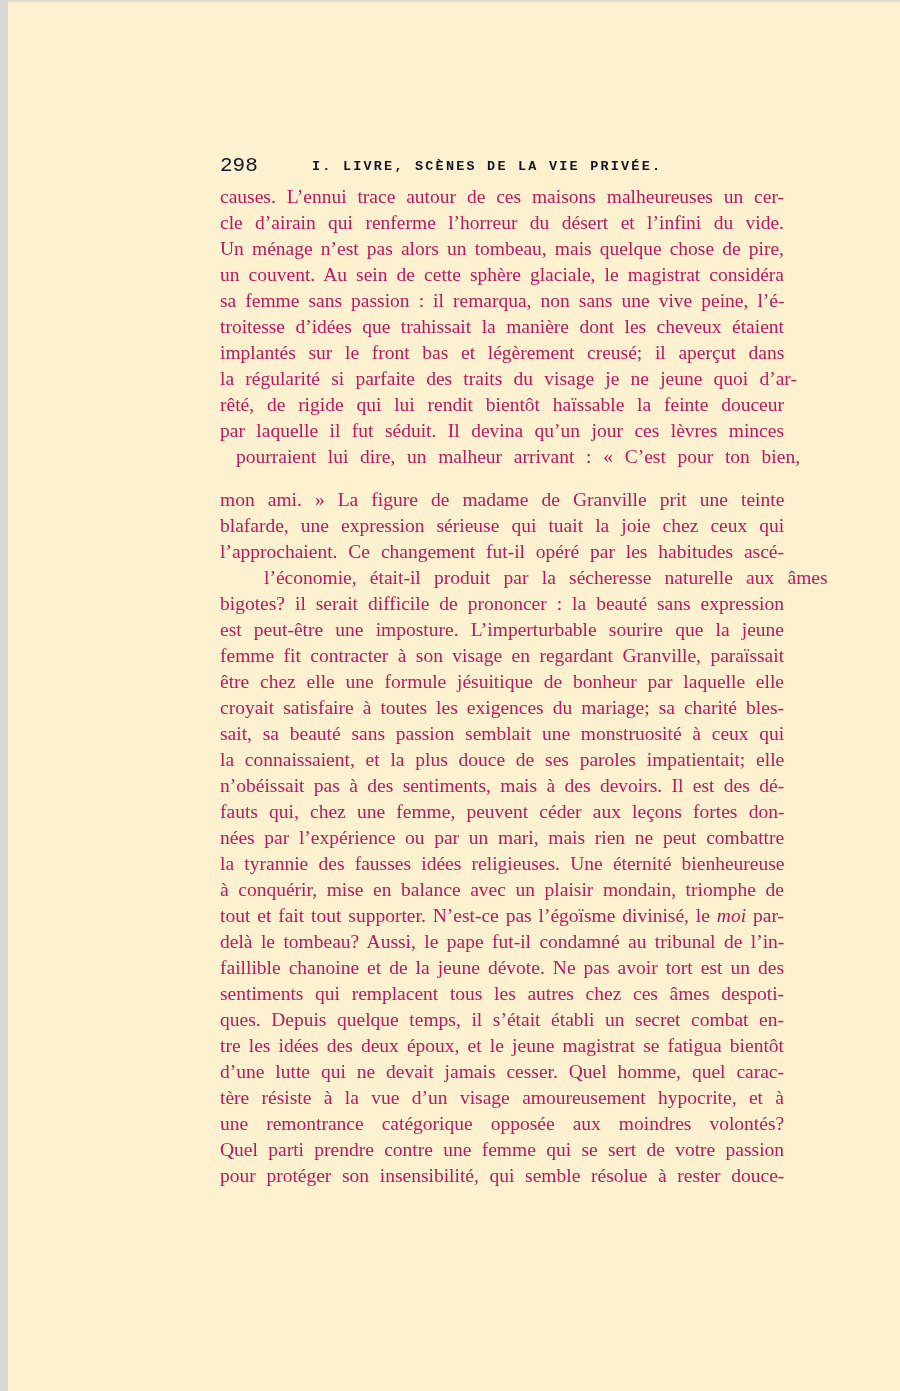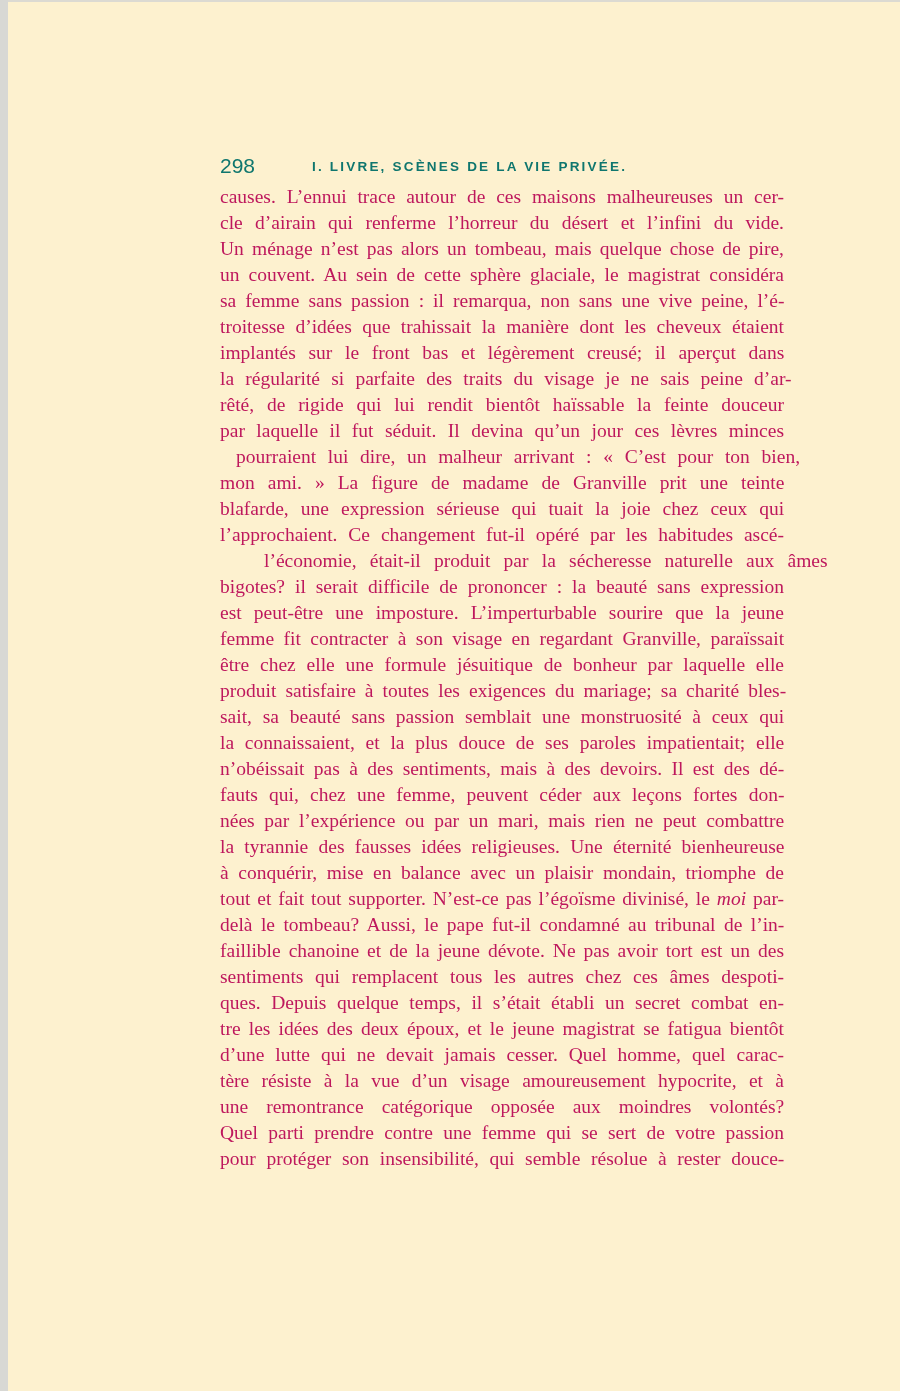--- a/index.html
+++ b/index.html
@@ -15,22 +15,22 @@
   .edge-top {
     position: absolute; left: 0; top: 0; width: 900px; height: 2px;
     background: #dcdad2;
   }
   .page {
     position: absolute; left: 8px; top: 2px; right: 0; bottom: 0;
     background: #fdf1cf;
   }
   .header {
     position: absolute; left: 220px; top: 152px; width: 564px; height: 28px;
-    font-family: Liberation Sans, sans-serif;
-    color: #0f766e;
+    font-family: Liberation Mono, monospace;
+    color: #0f172a;
   }
   .page-number {
     position: absolute; left: 0; top: 0;
     font-size: 21px; line-height: 28px;
   }
   .running-title {
     position: absolute; left: 92px; top: 3px;
     font-size: 13.5px; line-height: 24px; font-weight: bold;
     letter-spacing: 2.2px;
   }
@@ -61,33 +61,33 @@
 </div>
 
 <div class="body-text">
   <span class="line" style="display: block; word-spacing: 6px;">causes. L’ennui trace autour de ces maisons malheureuses un cer-</span>
   <span class="line" style="display: block; word-spacing: 7.5px;">cle d’airain qui renferme l’horreur du désert et l’infini du vide.</span>
   <span class="line" style="display: block; word-spacing: 3.27px;">Un ménage n’est pas alors un tombeau, mais quelque chose de pire,</span>
   <span class="line" style="display: block; word-spacing: 4.2px;">un couvent. Au sein de cette sphère glaciale, le magistrat considéra</span>
   <span class="line" style="display: block; word-spacing: 4.17px;">sa femme sans passion : il remarqua, non sans une vive peine, l’é-</span>
   <span class="line" style="display: block; word-spacing: 5.56px;">troitesse d’idées que trahissait la manière dont les cheveux étaient</span>
   <span class="line" style="display: block; word-spacing: 7.8px;">implantés sur le front bas et légèrement creusé; il aperçut dans</span>
-  <span class="line" style="display: block; word-spacing: 6.33px;">la régularité si parfaite des traits du visage je ne sais peine d’ar-</span>
+  <span class="line" style="display: block; word-spacing: 6.33px;">la régularité si parfaite des traits du visage je ne jeune quoi d’ar-</span>
   <span class="line" style="display: block; word-spacing: 7.9px;">rêté, de rigide qui lui rendit bientôt haïssable la feinte douceur</span>
   <span class="line" style="display: block; word-spacing: 6.55px;">par laquelle il fut séduit. Il devina qu’un jour ces lèvres minces</span>
   <span class="line" style="display: block; word-spacing: 6.82px; margin-left: 16px;">pourraient lui dire, un malheur arrivant : « C’est pour ton bien,</span>
-  <span class="line" style="display: block; word-spacing: 8.18px;">mon ami. » La figure de madame de Granville prit une teinte</span>
+  <span class="line" style="display: block; word-spacing: 8.18px; margin-top: 17px;">mon ami. » La figure de madame de Granville prit une teinte</span>
   <span class="line" style="display: block; word-spacing: 7.2px;">blafarde, une expression sérieuse qui tuait la joie chez ceux qui</span>
   <span class="line" style="display: block; word-spacing: 6px;">l’approchaient. Ce changement fut-il opéré par les habitudes ascé-</span>
   <span class="line" style="display: block; word-spacing: 8.38px; margin-left: 44px;">l’économie, était-il produit par la sécheresse naturelle aux âmes</span>
   <span class="line" style="display: block; word-spacing: 5.1px;">bigotes? il serait difficile de prononcer : la beauté sans expression</span>
   <span class="line" style="display: block; word-spacing: 7.25px;">est peut-être une imposture. L’imperturbable sourire que la jeune</span>
   <span class="line" style="display: block; word-spacing: 4.56px;">femme fit contracter à son visage en regardant Granville, paraïssait</span>
   <span class="line" style="display: block; word-spacing: 5.9px;">être chez elle une formule jésuitique de bonheur par laquelle elle</span>
-  <span class="line" style="display: block; word-spacing: 4.2px;">produit satisfaire à toutes les exigences du mariage; sa charité bles-</span>
+  <span class="line" style="display: block; word-spacing: 4.2px;">croyait satisfaire à toutes les exigences du mariage; sa charité bles-</span>
   <span class="line" style="display: block; word-spacing: 5.9px;">sait, sa beauté sans passion semblait une monstruosité à ceux qui</span>
   <span class="line" style="display: block; word-spacing: 5.9px;">la connaissaient, et la plus douce de ses paroles impatientait; elle</span>
   <span class="line" style="display: block; word-spacing: 4.5px;">n’obéissait pas à des sentiments, mais à des devoirs. Il est des dé-</span>
   <span class="line" style="display: block; word-spacing: 6.3px;">fauts qui, chez une femme, peuvent céder aux leçons fortes don-</span>
   <span class="line" style="display: block; word-spacing: 4.82px;">nées par l’expérience ou par un mari, mais rien ne peut combattre</span>
   <span class="line" style="display: block; word-spacing: 5.38px;">la tyrannie des fausses idées religieuses. Une éternité bienheureuse</span>
   <span class="line" style="display: block; word-spacing: 4.7px;">à conquérir, mise en balance avec un plaisir mondain, triomphe de</span>
   <span class="line" style="display: block; word-spacing: 2px;"><span>tout et fait tout supporter. N’est-ce pas l’égoïsme divinisé, le </span><span class="italic">moi</span><span> par-</span></span>
   <span class="line" style="display: block; word-spacing: 3.55px;">delà le tombeau? Aussi, le pape fut-il condamné au tribunal de l’in-</span>
   <span class="line" style="display: block; word-spacing: 3.15px;">faillible chanoine et de la jeune dévote. Ne pas avoir tort est un des</span>

